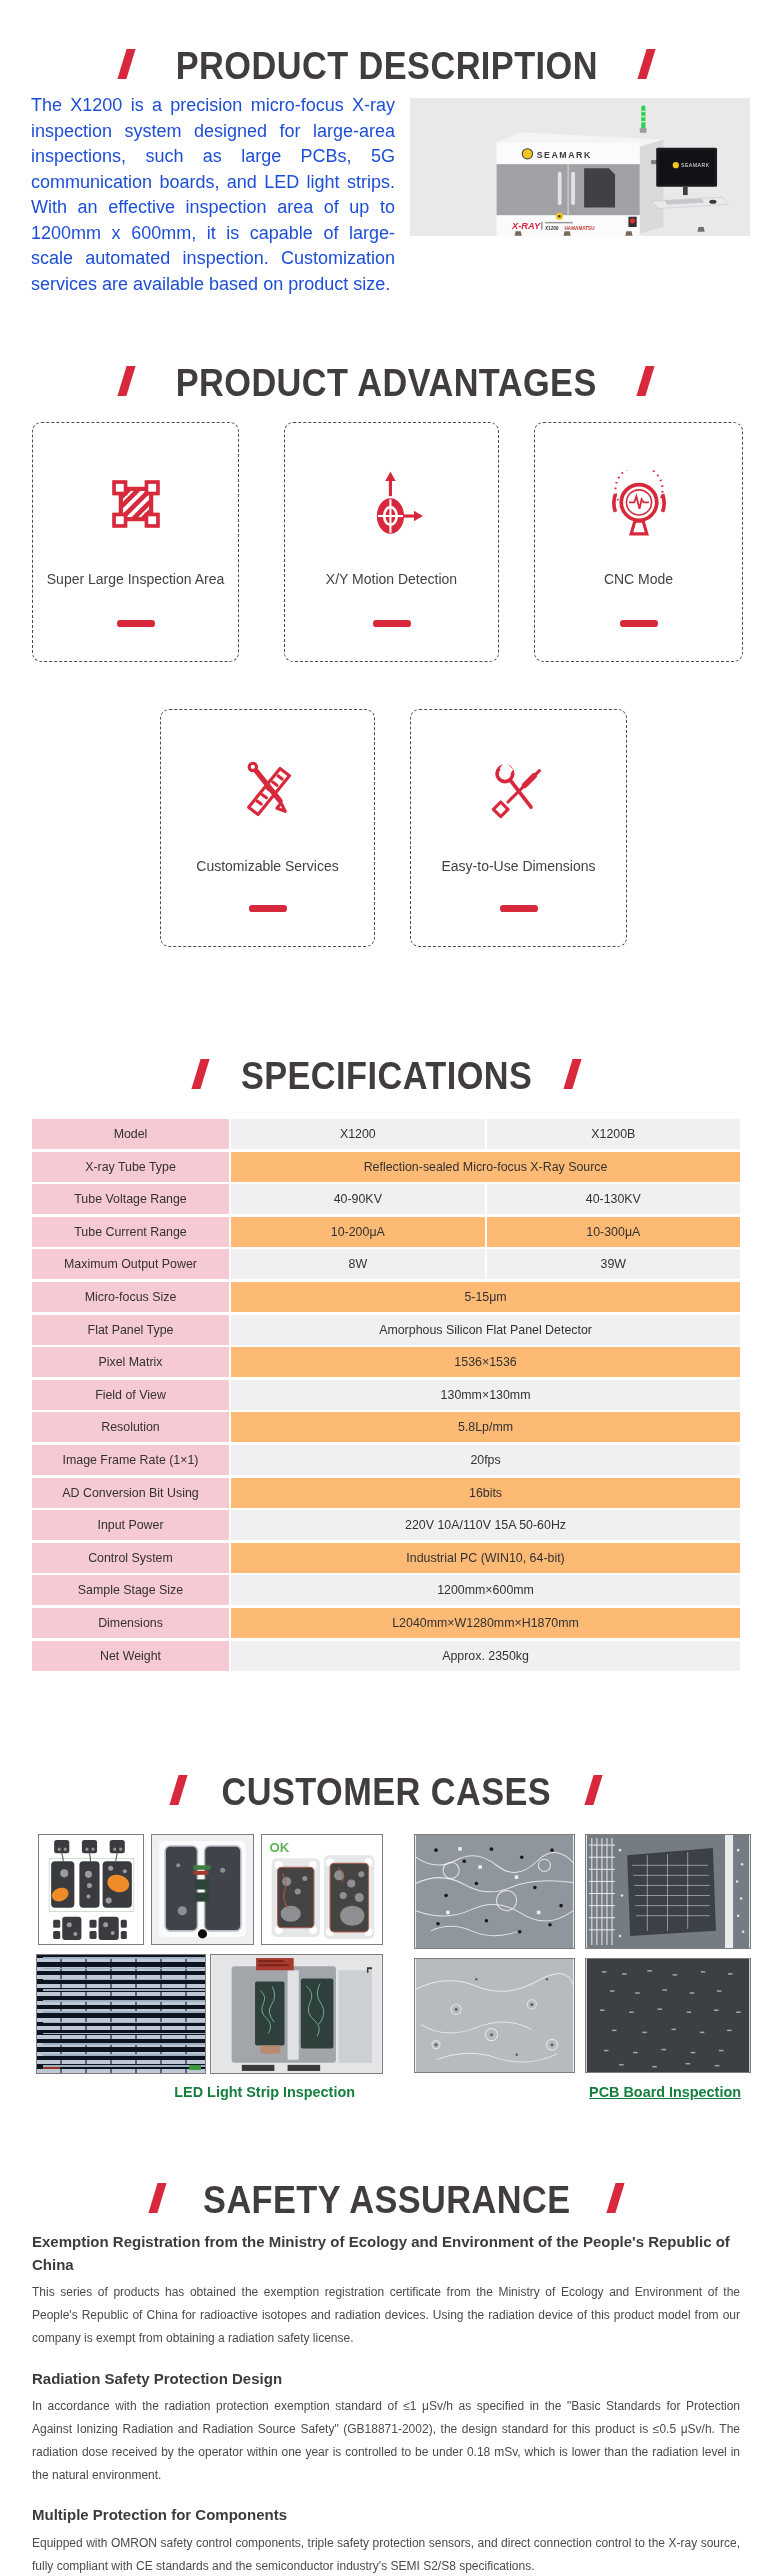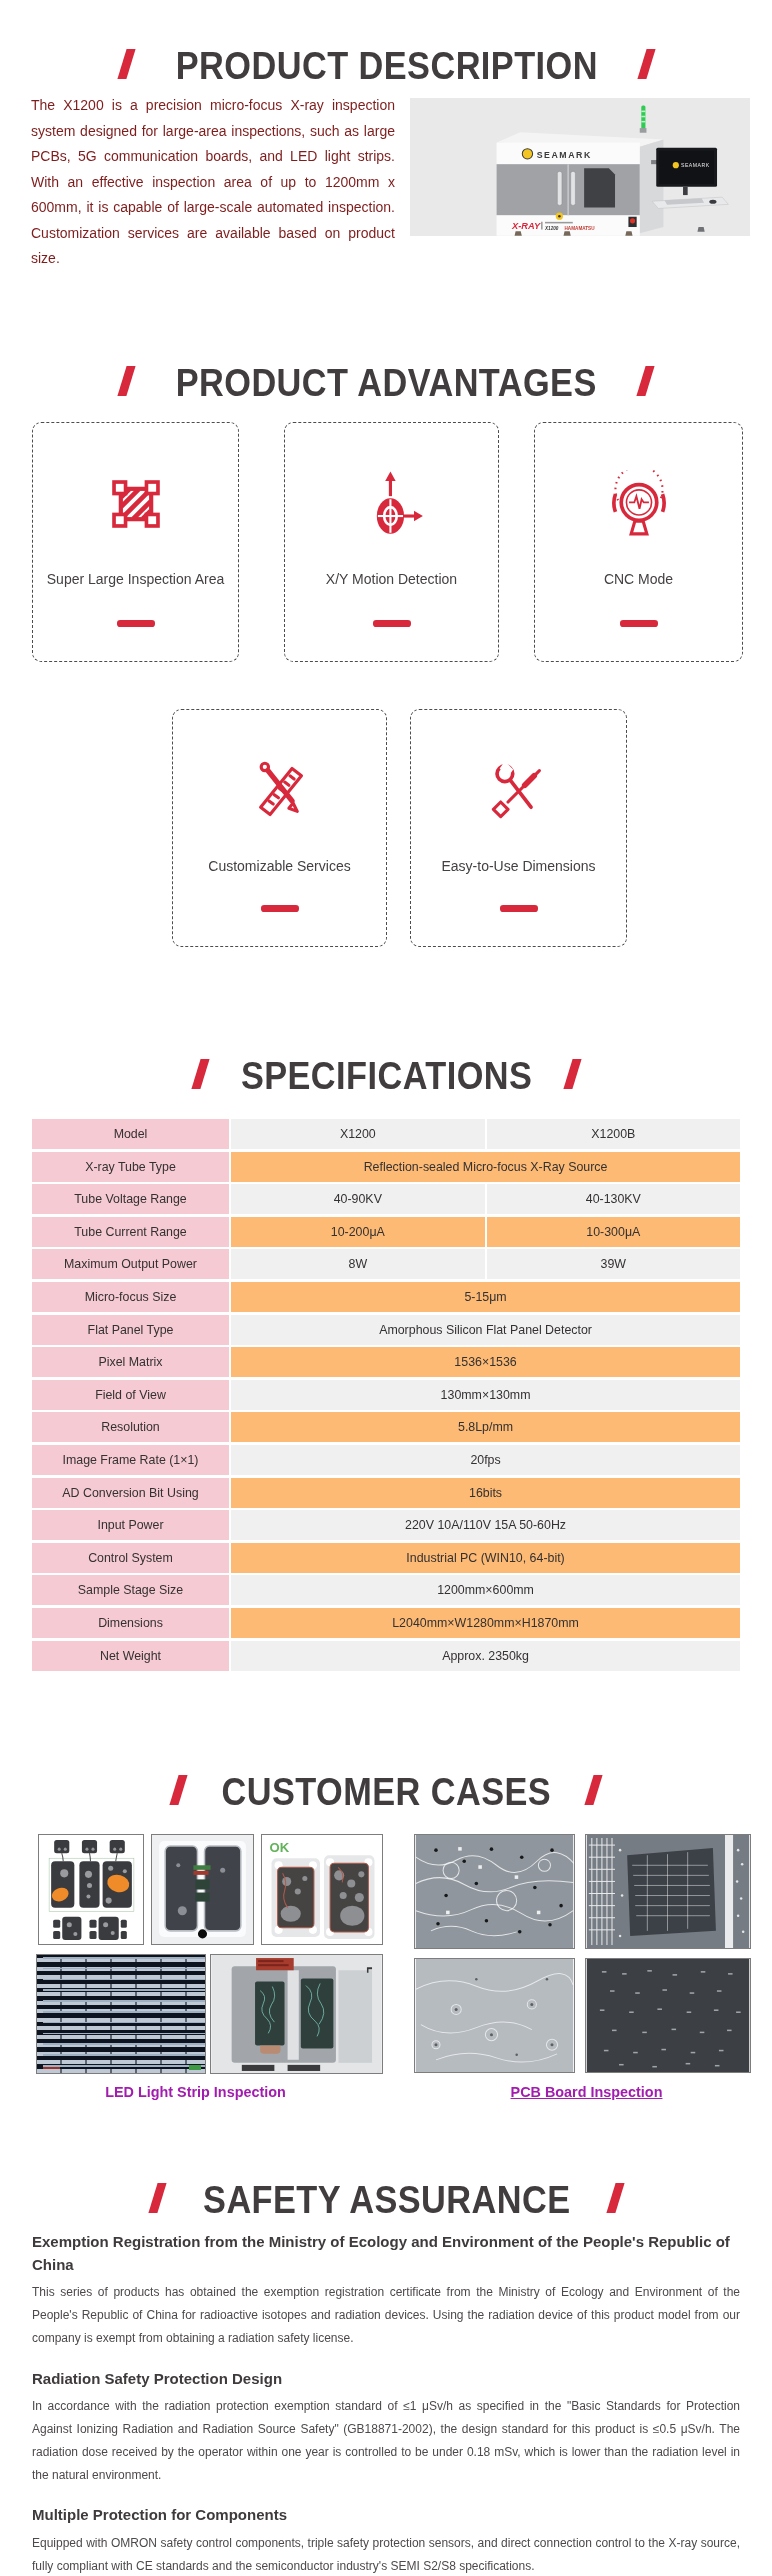--- a/index.html
+++ b/index.html
@@ -6,30 +6,30 @@
   *{box-sizing:border-box;font-family:"Liberation Sans","DejaVu Sans",sans-serif;}
   .page{position:relative;width:773px;height:3026px;background:#ffffff;overflow:hidden;}
 
   
   .sec-title{position:absolute;left:0;width:773px;height:33px;display:flex;align-items:flex-start;justify-content:center;margin-top:19px;}
   .sec-title .txt{display:inline-block;font-size:39px;line-height:33px;font-weight:700;letter-spacing:0.5px;color:#413d3e;transform:scaleX(.88);white-space:nowrap;}
   .slash{display:inline-block;width:9.3px;height:30px;background:#d8293c;transform:skewX(-17deg);margin:0 15.5px;flex:none;}
   .t1{top:30px;} .t2{top:347px;} .t3{top:1040px;} .t4{top:1756px;} .t5{top:2164px;}
 
   
-  .desc{position:absolute;left:31px;top:93px;width:364px;margin:0;font-size:14px;line-height:25.5px;color:#7f1d1d;text-align:justify;}
+  .desc{position:absolute;left:31px;top:93px;width:364px;margin:0;font-size:18px;line-height:25.5px;color:#1d4ed8;text-align:justify;}
   .product-photo{position:absolute;left:410px;top:98px;width:340px;height:138px;background:#e9e9e9;}
   .product-photo svg{display:block;width:100%;height:100%;}
 
   
   .adv-card{position:absolute;border:1.5px dashed #4e4b4c;border-radius:9.3px;background:#fff;}
   .c1{left:32px;top:422px;width:207px;height:240px;}
   .c2{left:284px;top:422px;width:215px;height:240px;}
   .c3{left:534px;top:422px;width:209px;height:240px;}
-  .c4{left:172px;top:709px;width:215px;height:238px;padding-left:12px;}
+  .c4{left:160px;top:709px;width:215px;height:238px;padding-left:12px;}
   .c5{left:410px;top:709px;width:217px;height:238px;}
   .adv-icon{position:absolute;top:47px;left:50%;transform:translateX(-50%);width:68px;height:68px;}
   .adv-icon svg{width:68px;height:68px;display:block;}
   .adv-label{position:absolute;top:146px;left:0;width:100%;text-align:center;font-size:14px;font-weight:500;line-height:20px;color:#454142;}
   .adv-dash{position:absolute;bottom:34px;left:50%;transform:translateX(-50%);width:38px;height:6.7px;border-radius:3.1px;background:#d8293c;}
 
   
   .spec-table{position:absolute;left:32px;top:1119px;width:708px;}
   .spec-row{display:flex;height:30px;margin-bottom:2.6px;}
   .spec-label{width:197px;margin-right:2.1px;background:#f6cad3;display:flex;align-items:center;justify-content:center;font-size:12.4px;color:#343132;flex:none;}
@@ -49,21 +49,21 @@
                        repeating-linear-gradient(180deg, rgba(205,216,228,0) 0 3.1px, rgba(205,216,228,.92) 3.1px 7.2px, rgba(205,216,228,0) 7.2px 8.5px);}
   .b2{left:210px;top:1954px;width:173px;height:120px;}
   .cc1{left:414px;top:1834px;width:161px;height:115px;}
   .cc2{left:585px;top:1834px;width:166px;height:115px;}
   .cc3{left:414px;top:1958px;width:161px;height:115px;}
   .cc4{left:585px;top:1958px;width:166px;height:115px;}
   .b1-pin{position:absolute;top:2.1px;bottom:2.1px;width:1.5px;background:repeating-linear-gradient(180deg,#9fb0c2 0 1.5px, transparent 1.5px 10.8px);}
   .b1-pin.p1{left:5.7px;} .b1-pin.p2{left:12.4px;}
   .b1-green{position:absolute;right:4.1px;bottom:3.1px;width:12.4px;height:4.6px;background:#3f9b43;}
   .b1-red{position:absolute;left:6.2px;bottom:3.6px;width:16.5px;height:2.6px;background:#a03028;}
-  .case-caption{position:absolute;top:2084px;margin:0;text-align:center;font-size:14.4px;font-weight:600;color:#a21caf;}
+  .case-caption{position:absolute;top:2084px;margin:0;text-align:right;font-size:14.4px;font-weight:600;color:#15803d;}
   .cap-left{left:36px;width:319px;}
   .cap-right{left:432px;width:309px;text-decoration:underline;}
 
   
   .safety{position:absolute;left:32px;top:2230px;width:708px;}
   .safety h3{margin:0 0 5.2px 0;font-size:15px;font-weight:700;line-height:23px;color:#3f3b3c;}
   .safety p{margin:0 0 16.5px 0;font-size:12px;line-height:23px;color:#4e4a4b;text-align:justify;}
   .p1{left:32px;width:167px;}
   .p2{left:227px;width:153px;}
 </style>

